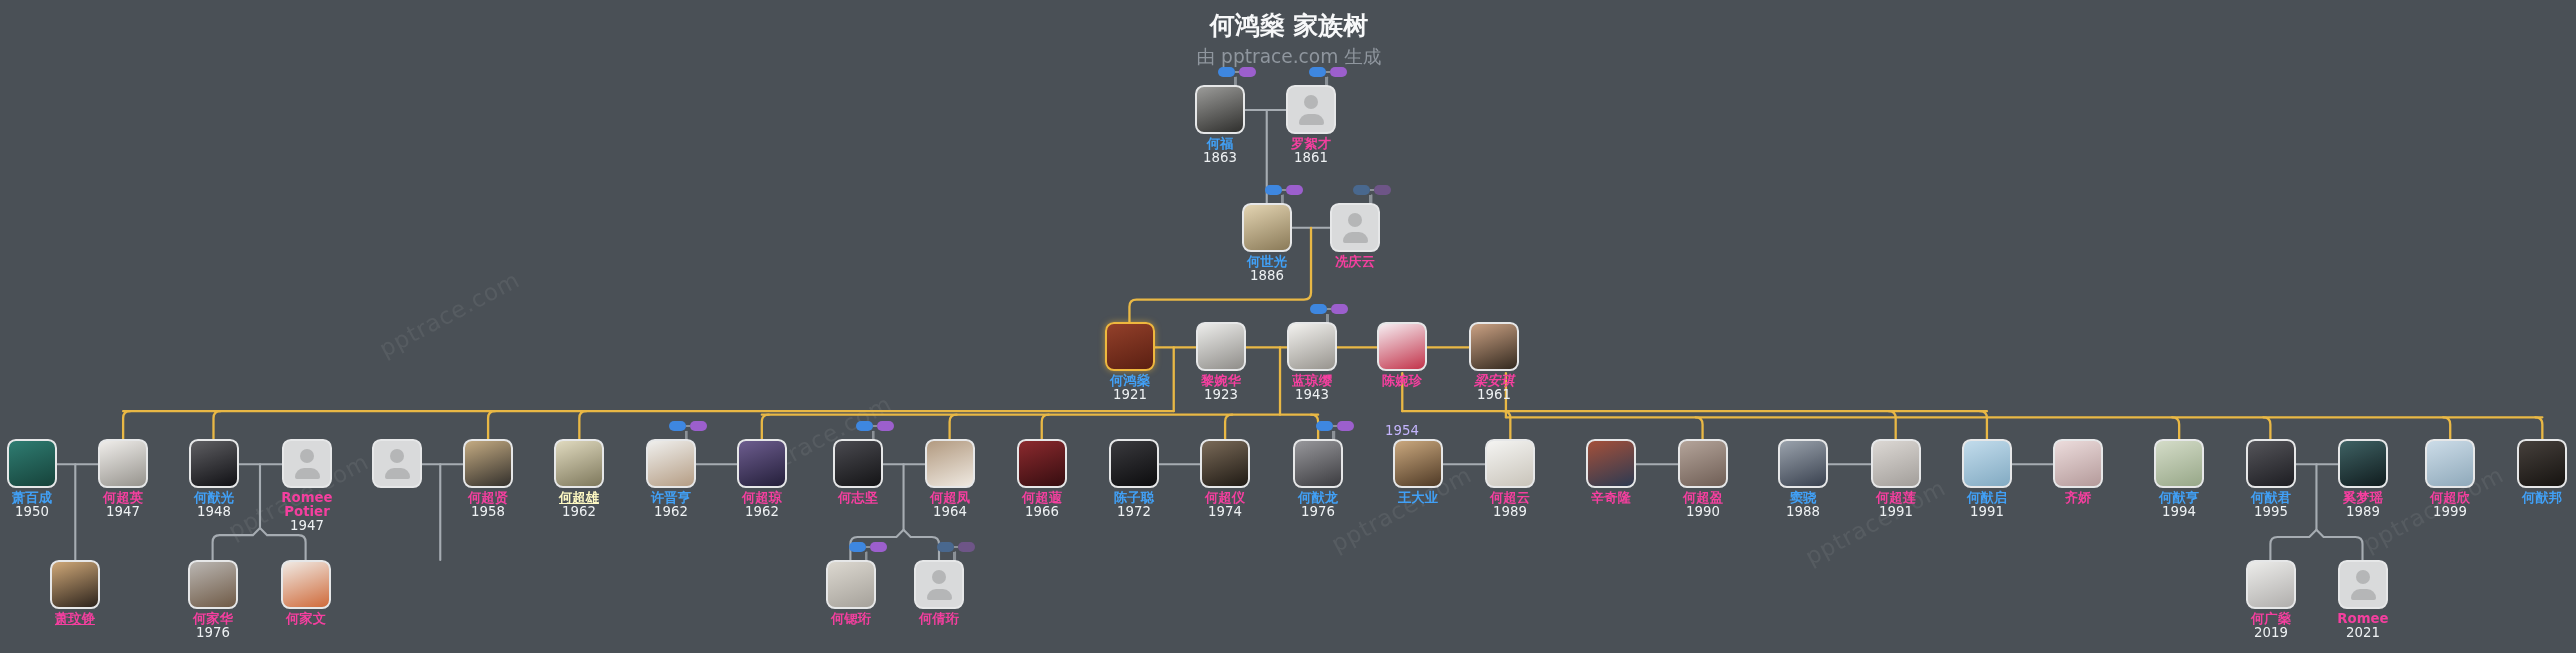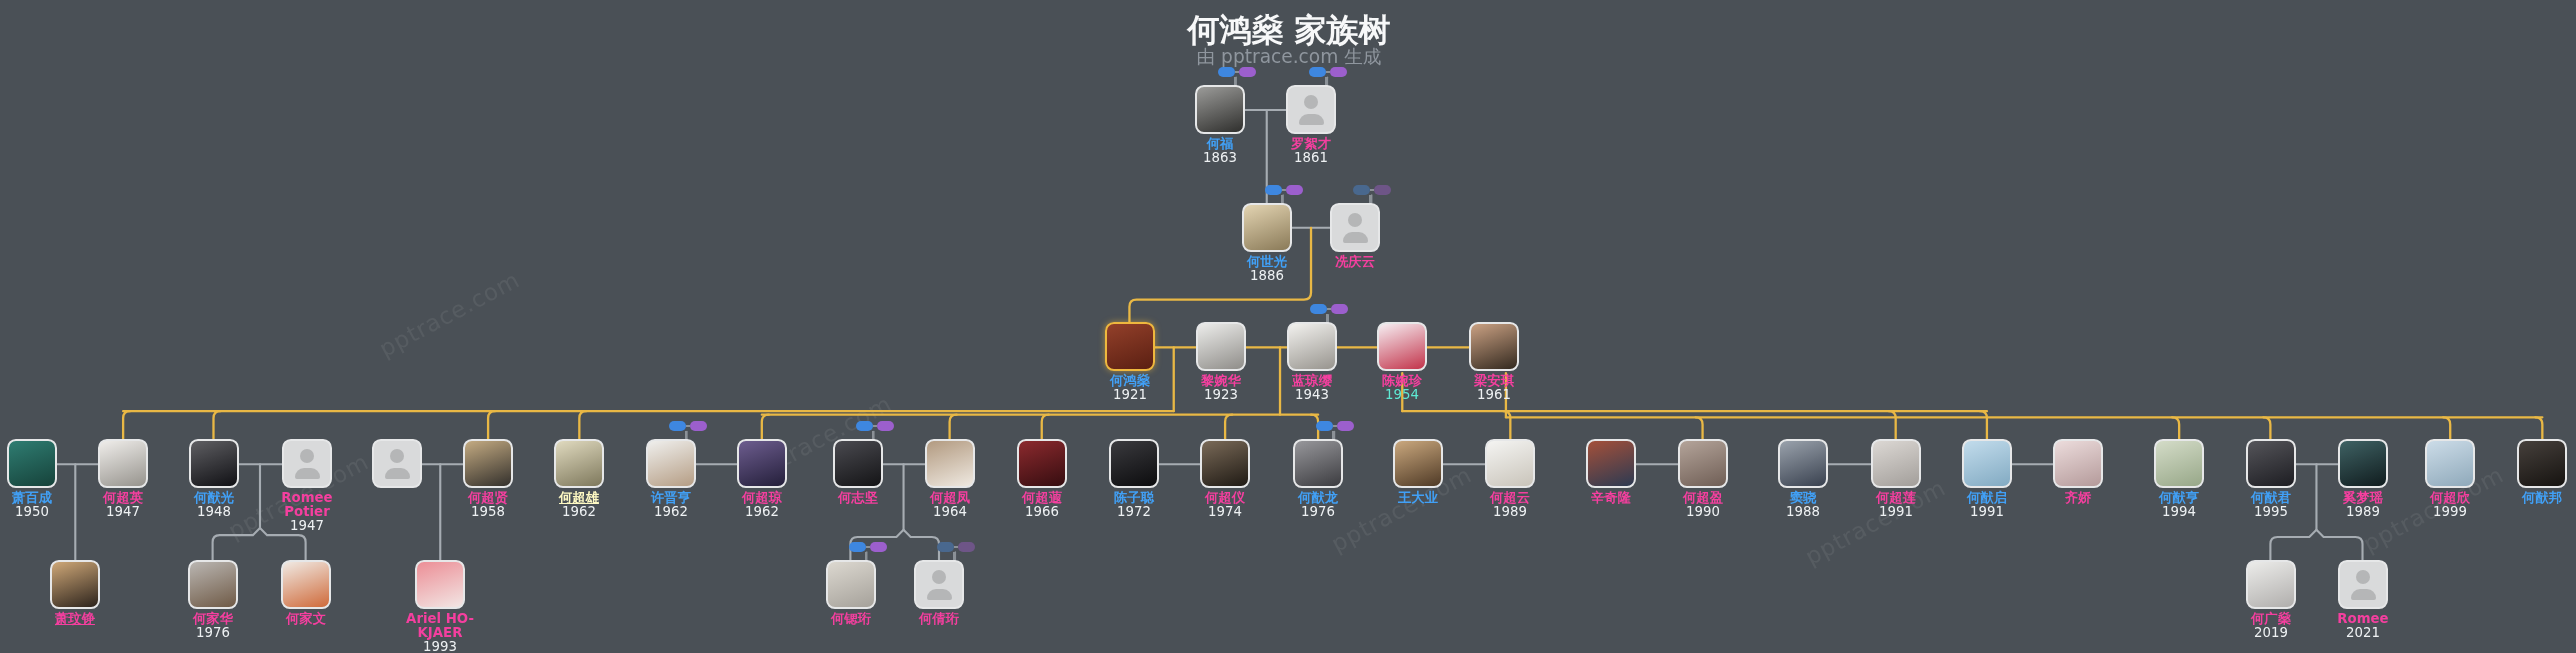--- a/index.html
+++ b/index.html
@@ -1,19 +1,19 @@
 <!DOCTYPE html>
 <html style="font-size:14px"><head>
 <meta charset="utf-8">
 <style>
   html,body{margin:0;padding:0;background:#4a5056;font-family:"DejaVu Sans","Liberation Sans",sans-serif;}
   #canvas{position:relative;width:2576px;height:654px;overflow:hidden;background:#4a5056;}
   #connectors{position:absolute;left:0;top:0;z-index:1;}
   .watermark{position:absolute;z-index:0;font-size:23px;letter-spacing:0.9px;color:rgba(255,255,255,0.07);transform:rotate(-28deg);white-space:nowrap;pointer-events:none;}
-  .page-title{position:absolute;top:8.9px;transform:translateX(-50%);font-size:32px;font-weight:700;white-space:nowrap;z-index:2;}
+  .page-title{position:absolute;top:8.9px;transform:translateX(-50%);font-size:25px;font-weight:700;white-space:nowrap;z-index:2;}
   .page-subtitle{position:absolute;top:44px;transform:translateX(-50%);font-size:18.6px;font-weight:400;white-space:nowrap;z-index:2;}
   .person{position:absolute;width:80px;text-align:center;z-index:2;}
   .photo{position:relative;width:50px;height:49px;margin:0 auto;border-radius:8.9px;border:2.2px solid #e6e7e8;box-sizing:border-box;}
   .photo.root{border-color:#efb83e;box-shadow:0 0 6.2px rgba(240,185,62,.55);}
   .ph-head{position:absolute;left:50%;top:8px;width:14px;height:14px;margin-left:-7px;border-radius:50%;}
   .ph-body{position:absolute;left:50%;bottom:7px;width:25px;height:11.5px;margin-left:-12.4px;border-radius:12.4px 12.4px 2.7px 2.7px;}
   .pname{margin-top:2.7px;font-size:13.3px;line-height:14px;font-weight:700;}
   .pyear{font-size:13.3px;line-height:14px;font-weight:400;}
   .pills{position:absolute;top:-17.7px;left:38px;display:flex;align-items:center;z-index:3;}
   .pill{width:17px;height:9.7px;border-radius:5.3px;}
@@ -163,25 +163,25 @@
   <div class="pill-stub"></div>
       <div class="pills">
         <div class="pill" style="background: rgb(62, 135, 224);"></div>
         <div class="pill-link"></div>
         <div class="pill" style="background: rgb(156, 95, 205);"></div>
       </div>
     </div>
     <div class="person" style="left: 1362px; top: 322px;">
     <div class="photo" style="border-color: rgb(230, 231, 232); background: linear-gradient(160deg, rgb(246, 238, 242) 0%, rgb(194, 51, 74) 100%);"></div>
     <div class="pname" style="color: rgb(245, 63, 159);">陈婉珍</div>
-    <div class="pyear" style="color: #5eead4;">1954</div>
+    <div class="pyear" style="color: #c4b5fd; margin-top: 36px;">1954</div>
   </div>
     <div class="person" style="left: 1454px; top: 322px;">
     <div class="photo" style="border-color: rgb(230, 231, 232); background: linear-gradient(160deg, rgb(202, 161, 131) 0%, rgb(51, 41, 31) 100%);"></div>
-    <div class="pname" style="color: rgb(245, 63, 159);">梁安琪</div>
+    <div class="pname" style="color: rgb(245, 63, 159); font-style: italic;">梁安琪</div>
     <div class="pyear" style="color: rgb(238, 241, 243);">1961</div>
   </div>
     <div class="person" style="left: -8px; top: 439px;">
     <div class="photo" style="border-color: rgb(230, 231, 232); background: linear-gradient(160deg, rgb(47, 125, 114) 0%, rgb(22, 66, 58) 100%);"></div>
     <div class="pname" style="color: rgb(65, 160, 246);">萧百成</div>
     <div class="pyear" style="color: rgb(238, 241, 243);">1950</div>
   </div>
     <div class="person" style="left: 83px; top: 439px;">
     <div class="photo" style="border-color: rgb(230, 231, 232); background: linear-gradient(160deg, rgb(239, 237, 234) 0%, rgb(150, 147, 141) 100%);"></div>
     <div class="pname" style="color: rgb(245, 63, 159);">何超英</div>
@@ -348,25 +348,20 @@
     <div class="person" style="left: 173px; top: 560px;">
     <div class="photo" style="border-color: rgb(230, 231, 232); background: linear-gradient(160deg, rgb(186, 182, 178) 0%, rgb(111, 90, 70) 100%);"></div>
     <div class="pname" style="color: rgb(245, 63, 159);">何家华</div>
     <div class="pyear" style="color: rgb(238, 241, 243);">1976</div>
   </div>
     <div class="person" style="left: 266px; top: 560px;">
     <div class="photo" style="border-color: rgb(230, 231, 232); background: linear-gradient(160deg, rgb(240, 234, 228) 0%, rgb(207, 106, 58) 100%);"></div>
     <div class="pname" style="color: rgb(245, 63, 159);">何家文</div>
 
   </div>
-    <div class="person" style="left: 400px; top: 560px;">
-    <div class="photo" style="border-color: rgb(230, 231, 232); background: linear-gradient(160deg, rgb(236, 142, 150) 0%, rgb(242, 230, 228) 100%);"></div>
-    <div class="pname" style="color: rgb(245, 63, 159);">Ariel HO-KJAER</div>
-    <div class="pyear" style="color: rgb(238, 241, 243);">1993</div>
-  </div>
     <div class="person" style="left: 811px; top: 560px;">
     <div class="photo" style="border-color: rgb(230, 231, 232); background: linear-gradient(160deg, rgb(220, 216, 208) 0%, rgb(165, 161, 154) 100%);"></div>
     <div class="pname" style="color: rgb(245, 63, 159);">何锶珩</div>
 
   <div class="pill-stub"></div>
       <div class="pills">
         <div class="pill" style="background: rgb(62, 135, 224);"></div>
         <div class="pill-link"></div>
         <div class="pill" style="background: rgb(156, 95, 205);"></div>
       </div>

